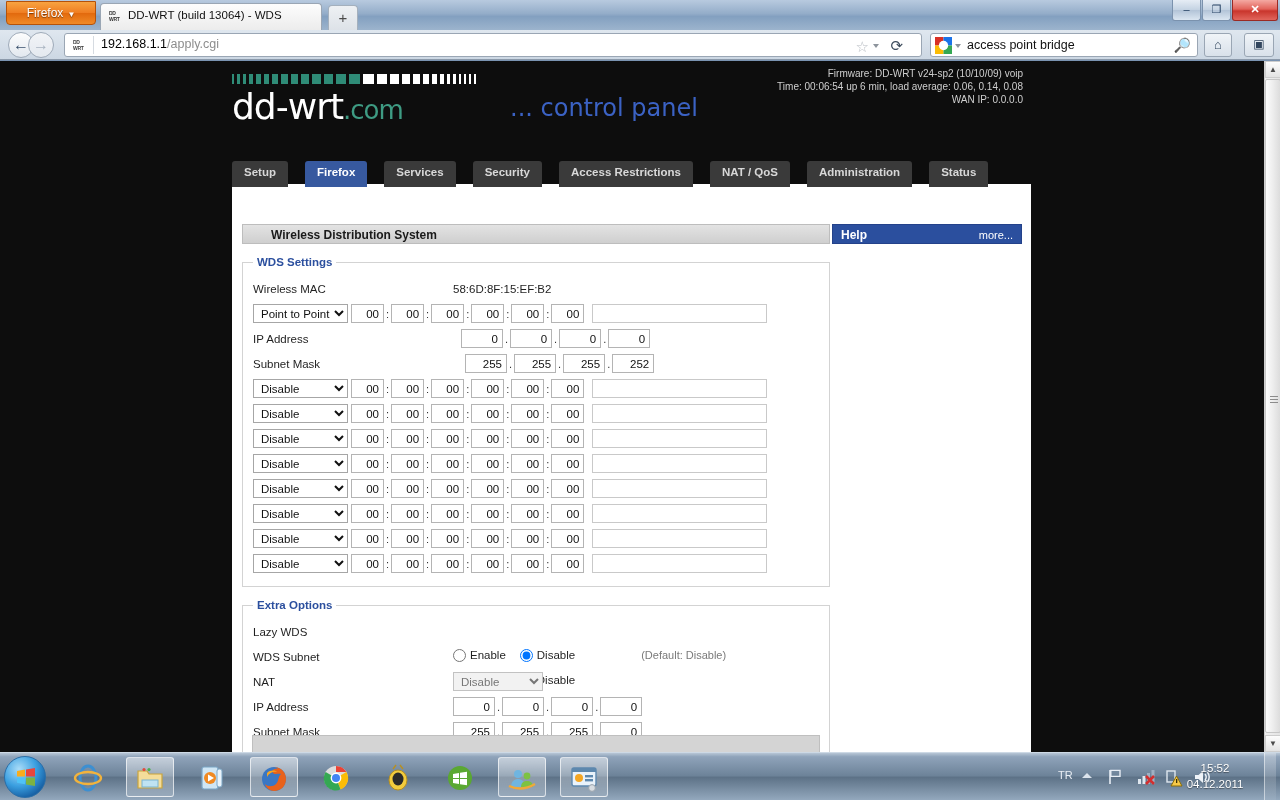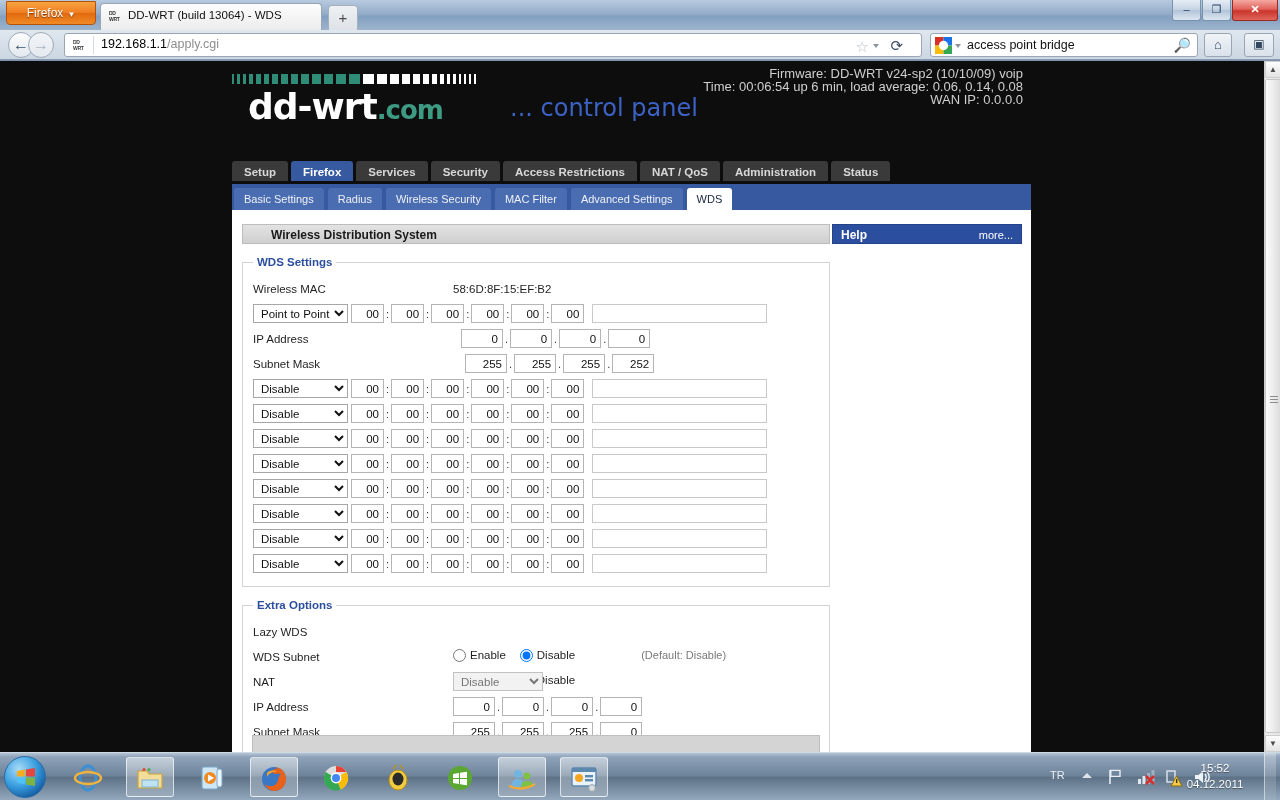--- a/index.html
+++ b/index.html
@@ -149,39 +149,39 @@
   #sbgrip div { height:1px; background:#8c8c8c; margin-bottom:2px; }
 
   
   #ddwrt { position:absolute; left:232px; top:0; width:799px; min-height:691px; background:#fff; }
   #ddwrt-head { position:absolute; left:0; top:0; width:100%; height:123px; background:#0d0d0d; }
 
   #pixelbar { position:absolute; left:0; top:13px; height:10px; white-space:nowrap; font-size:0; }
   #pixelbar i { display:inline-block; height:10px; vertical-align:top; }
 
   #logo {
-    position:absolute; left:16px; top:25px;
-    font-size:36px; letter-spacing:-1px; color:#fff; font-weight:700;
+    position:absolute; left:0px; top:25px;
+    font-size:36px; letter-spacing:-1px; color:#fff; font-weight:400;
     font-family:"DejaVu Sans", sans-serif;
   }
   #logo .com { color:#3e9b83; font-size:26px; }
   #cpanel {
     position:absolute; left:278px; top:33px;
     font-size:24px; color:#3b62c4;
     font-family:"DejaVu Sans", sans-serif;
   }
   #sysinfo {
     position:absolute; right:8px; top:6px; text-align:right;
-    color:#cfcfcf; font-size:13px; line-height:13px;margin-left:20px;
+    color:#cfcfcf; font-size:10px; line-height:13px;margin-left:20px;
   }
 
   
   #maintabs { position:absolute; left:0px; top:100px; height:23px; }
   .mtab {
-    float:left; height:20px; margin-right:3px; padding:0 12px;
+    float:left; height:26px; margin-right:17px; padding:0 12px;
     background:#3a3a3a; color:#d8d8d8; font-size:11.5px; font-weight:bold;
     line-height:23px; border-radius:3px 3px 0 0; white-space:nowrap;
   }
   .mtab.active { background:#37599f; color:#fff; }
 
   
   #subtabs {
     position:absolute; left:0; top:123px; width:799px; height:26px;
     background:#37599f;
   }
@@ -281,21 +281,21 @@
   }
   .tbitem.framed {
     background:linear-gradient(180deg,rgba(255,255,255,.48),rgba(255,255,255,.12));
     border:1px solid rgba(255,255,255,.65); border-radius:3px;
   }
   .tbicon { display:inline-block; width:30px; height:30px; vertical-align:middle; }
 
   #tray {
     position:absolute; right:4px; top:0; height:48px; width:270px;
   }
-  #tray .lang { position:absolute; left:44px; top:16px; font-size:11px; color:#e9eef4; }
+  #tray .lang { position:absolute; left:52px; top:16px; font-size:11px; color:#e9eef4; }
   #tray .up { position:absolute; left:76px; top:20px; width:0;height:0;
     border-left:5px solid transparent;border-right:5px solid transparent;border-bottom:5px solid #dbe3ec;}
   .trayic { position:absolute; top:14px; width:20px; height:20px; }
   #clock {
     position:absolute; right:18px; top:7px; width:86px; text-align:center;
     color:#fff; font-size:11.5px; line-height:16px; text-shadow:0 1px 1px rgba(0,0,0,.45);
   }
   #showdesk {
     position:absolute; right:0; top:0; width:12px; height:48px;
     background:linear-gradient(180deg,rgba(255,255,255,.28),rgba(255,255,255,.06));
@@ -377,28 +377,20 @@
             <div class="mtab active"><span>Firefox</span></div>
             <div class="mtab"><span>Services</span></div>
             <div class="mtab"><span>Security</span></div>
             <div class="mtab"><span>Access Restrictions</span></div>
             <div class="mtab"><span>NAT / QoS</span></div>
             <div class="mtab"><span>Administration</span></div>
             <div class="mtab"><span>Status</span></div>
           </div>
       </div>
 
-      <div id="subtabs">
-          <div class="stab"><span>Basic Settings</span></div>
-          <div class="stab"><span>Radius</span></div>
-          <div class="stab"><span>Wireless Security</span></div>
-          <div class="stab"><span>MAC Filter</span></div>
-          <div class="stab"><span>Advanced Settings</span></div>
-          <div class="stab active"><span>WDS</span></div>
-        </div>
 
       <div id="pagebody">
         <div id="content">
 
           <div class="sectionhdr">Wireless Distribution System</div>
 
           <fieldset>
             <legend>WDS Settings</legend>
 
             <div class="frow">

